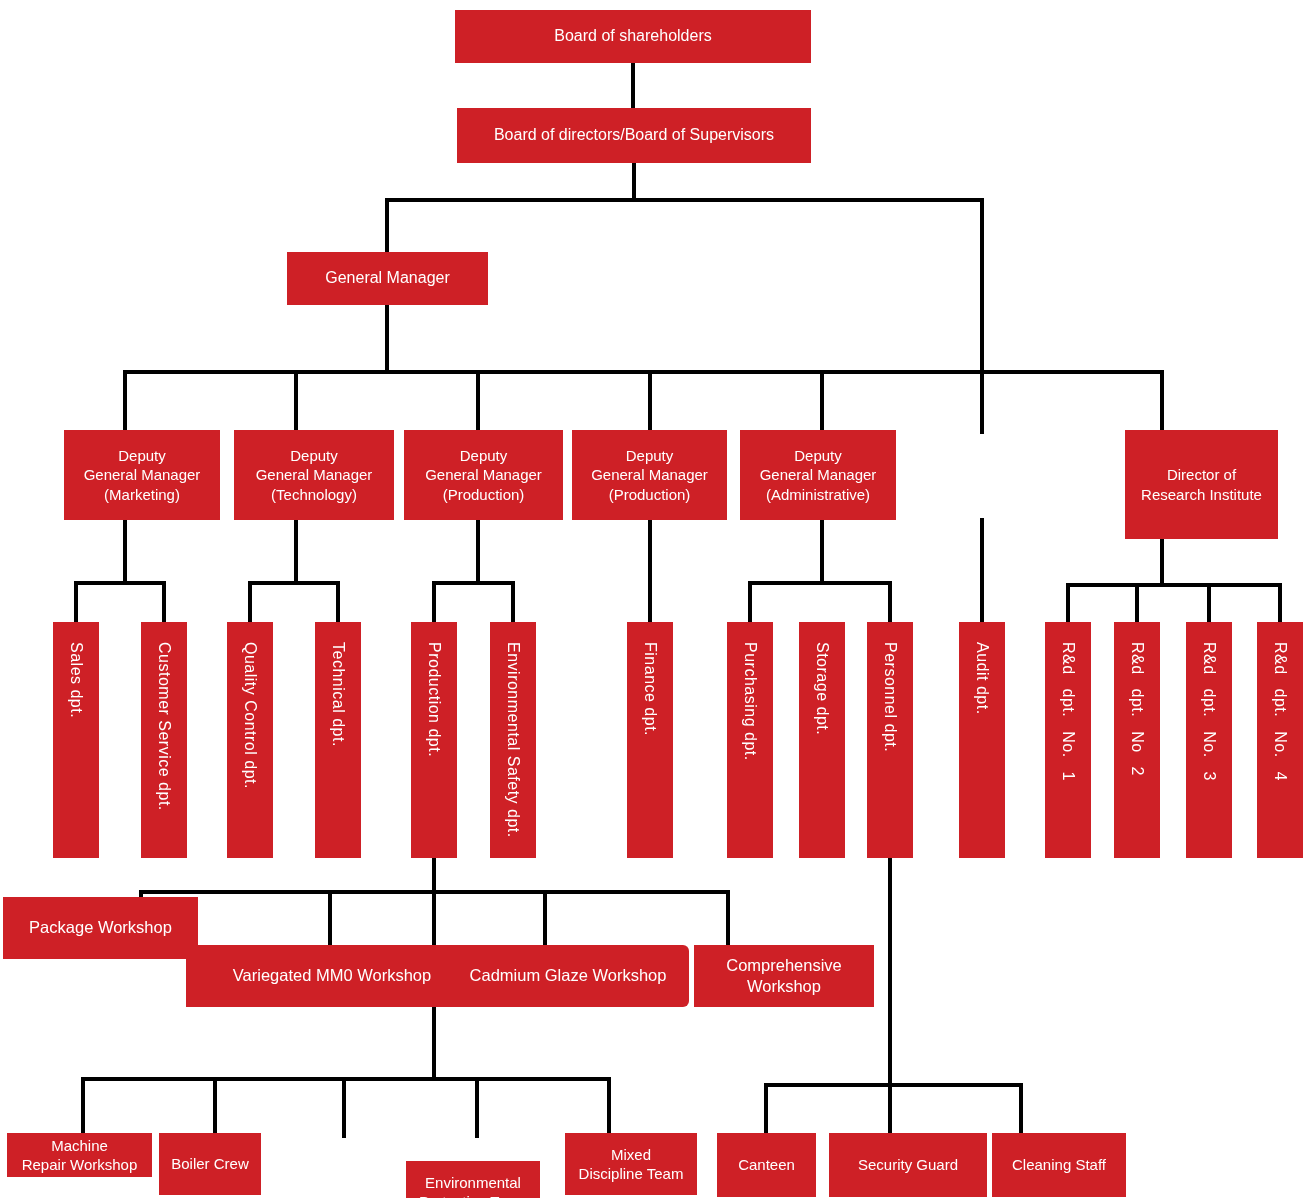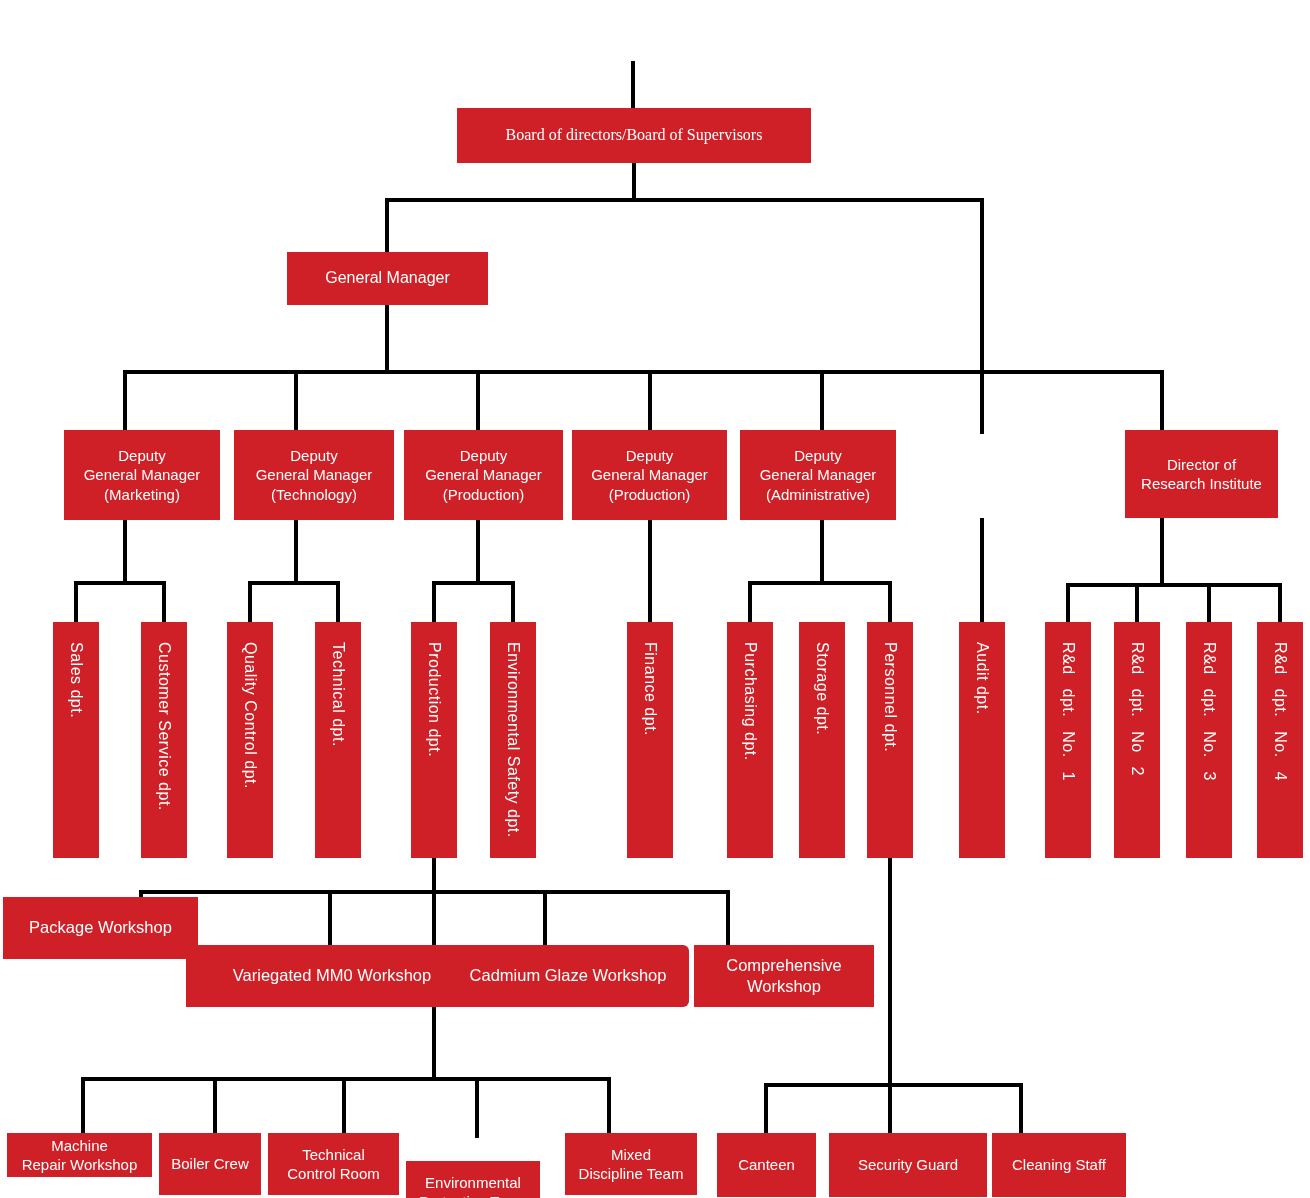--- a/index.html
+++ b/index.html
@@ -82,39 +82,40 @@
     <line class="cline" x1="215" y1="1079" x2="215" y2="1136"></line>
     <line class="cline" x1="344" y1="1079" x2="344" y2="1136"></line>
     <line class="cline" x1="477" y1="1079" x2="477" y2="1136"></line>
     <line class="cline" x1="609" y1="1079" x2="609" y2="1136"></line>
     <line class="cline" x1="890" y1="858" x2="890" y2="1136"></line>
     <line class="cline" x1="766" y1="1085" x2="1021" y2="1085"></line>
     <line class="cline" x1="766" y1="1085" x2="766" y2="1136"></line>
     <line class="cline" x1="1021" y1="1085" x2="1021" y2="1136"></line>
   </svg>
 
-  <div class="node big" style="left:457px;top:108px;width:354px;height:55px;font-family:Liberation Serif, serif;">Board of directors/Board of Supervisors</div>
+  <div class="node big" style="left:455px;top:10px;width:356px;height:53px;">Board of shareholders</div>
+  <div class="node big" style="left:457px;top:108px;width:354px;height:55px;">Board of directors/Board of Supervisors</div>
   <div class="node big" style="left:287px;top:252px;width:201px;height:53px;">General Manager</div>
 
   <div class="node" style="left:64px;top:430px;width:156px;height:90px;">Deputy
 General Manager
 (Marketing)</div>
   <div class="node" style="left:234px;top:430px;width:160px;height:90px;">Deputy
 General Manager
 (Technology)</div>
   <div class="node" style="left:404px;top:430px;width:159px;height:90px;">Deputy
 General Manager
 (Production)</div>
   <div class="node" style="left:572px;top:430px;width:155px;height:90px;">Deputy
 General Manager
 (Production)</div>
   <div class="node" style="left:740px;top:430px;width:156px;height:90px;">Deputy
 General Manager
 (Administrative)</div>
-  <div class="node" style="left:1125px;top:430px;width:153px;height:88px;">Director of
+  <div class="node" style="left:1125px;top:430px;width:153px;height:109px;">Director of
 Research Institute</div>
 
   <div class="node vnode" style="left:53px;top:622px;width:46px;height:236px;">
     <span class="vtext">Sales dpt.</span></div>
   <div class="node vnode" style="left:141px;top:622px;width:46px;height:236px;">
     <span class="vtext">Customer Service dpt.</span></div>
   <div class="node vnode" style="left:227px;top:622px;width:46px;height:236px;">
     <span class="vtext">Quality Control dpt.</span></div>
   <div class="node vnode" style="left:315px;top:622px;width:46px;height:236px;">
     <span class="vtext">Technical dpt.</span></div>
@@ -143,22 +144,20 @@
 
   <div class="node wshop" style="left:3px;top:897px;width:195px;height:62px;">Package Workshop</div>
   <div class="node wshop" style="left:186px;top:945px;width:292px;height:62px;">Variegated MM0 Workshop</div>
   <div class="node wshop" style="left:447px;top:945px;width:242px;height:62px;border-radius:6px;">Cadmium Glaze Workshop</div>
   <div class="node wshop" style="left:694px;top:945px;width:180px;height:62px;">Comprehensive
 Workshop</div>
 
   <div class="node" style="left:7px;top:1133px;width:145px;height:44px;">Machine
 Repair Workshop</div>
   <div class="node" style="left:159px;top:1133px;width:102px;height:62px;">Boiler Crew</div>
-  <div class="node" style="left:268px;top:1133px;width:131px;height:62px;">Technical
-Control Room</div>
   <div class="node" style="left:406px;top:1133px;width:134px;height:62px;margin-top:28px;">Environmental
 Protection Team</div>
   <div class="node" style="left:565px;top:1133px;width:132px;height:62px;">Mixed
 Discipline Team</div>
 
   <div class="node" style="left:717px;top:1133px;width:99px;height:64px;">Canteen</div>
   <div class="node" style="left:829px;top:1133px;width:158px;height:64px;">Security Guard</div>
   <div class="node" style="left:992px;top:1133px;width:134px;height:64px;">Cleaning Staff</div>
 
 </div>

